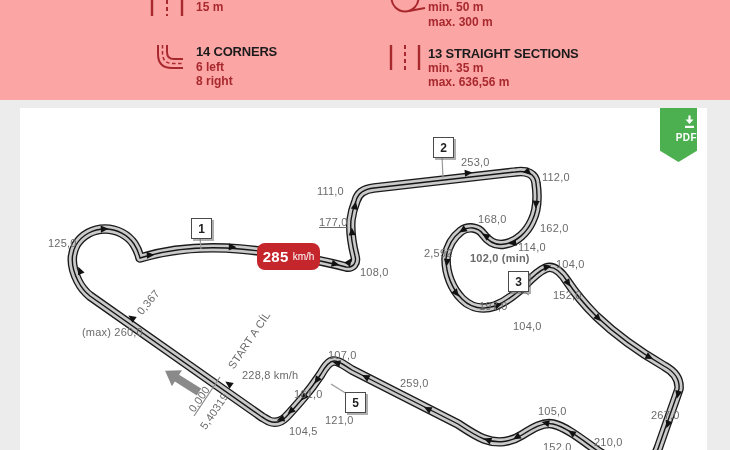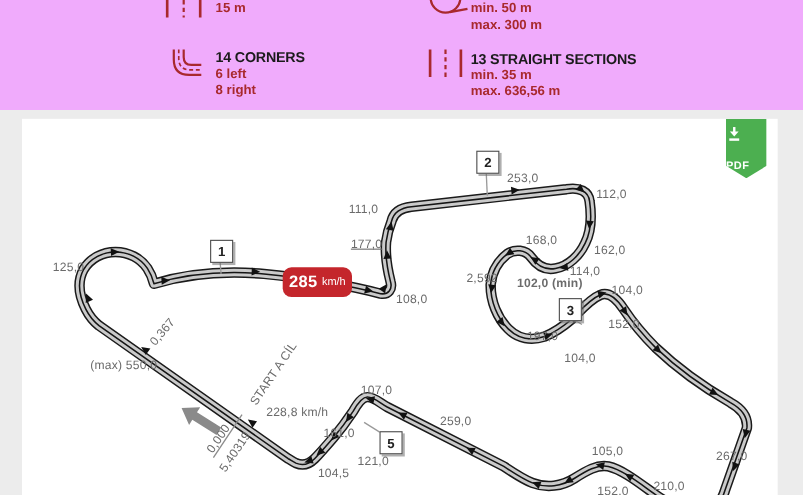--- a/index.html
+++ b/index.html
@@ -1,21 +1,21 @@
 <!DOCTYPE html>
 <html style="--accent: #a8292d; --label-color: #6b6b6b;"><head>
 <meta charset="utf-8">
 <style>
   html,body{margin:0;padding:0}
   body{width:730px;height:450px;overflow:hidden;position:relative;background:#fff;
        font-family:"Liberation Sans",sans-serif;}
   :root{--accent:#a8292d;--label-color:#6b6b6b;}
 
   
-  .header{position:absolute;left:0;top:0;width:730px;height:100px;background:#f0abfc;z-index:1;}
+  .header{position:absolute;left:0;top:0;width:730px;height:100px;background:#fca5a5;z-index:1;}
   .stat-value{position:absolute;font-size:12px;font-weight:bold;color:var(--accent);line-height:14px;white-space:nowrap;}
   .stat-title{position:absolute;font-size:13px;font-weight:bold;color:#1b1b1b;letter-spacing:-0.2px;white-space:nowrap;}
   .hicon{position:absolute;color:var(--accent);}
 
   
   .map-section{position:absolute;left:0;top:100px;width:730px;height:350px;background:#ececec;}
   .map-card{position:absolute;left:20px;top:8px;width:687px;height:342px;background:#ffffff;}
   svg.track{position:absolute;left:0;top:0;width:730px;height:450px;pointer-events:none;z-index:2;}
   #annotations{position:absolute;left:0;top:0;width:730px;height:450px;z-index:3;pointer-events:none;}
 
@@ -24,21 +24,21 @@
   .marker{position:absolute;width:19px;height:19px;background:#fff;border:1.6px solid #4a4a4a;
           box-shadow:2px 2px 0 rgba(110,110,110,0.55);font-size:12px;font-weight:bold;color:#222;
           display:flex;align-items:center;justify-content:center;line-height:1;}
   .speed-badge{position:absolute;left:257px;top:243px;width:63px;height:27px;border-radius:8px;
                background:#c4262c;color:#ffffff;display:flex;align-items:center;justify-content:center;gap:4px;}
   .speed-badge .val{font-size:15px;font-weight:bold;letter-spacing:0.3px;}
   .speed-badge .unit{font-size:10px;}
 
   .pdf-ribbon{position:absolute;left:660px;top:108px;width:37px;height:54px;z-index:4;cursor:pointer;
               background:#4caf50;clip-path:polygon(0 0,100% 0,100% 79%,50% 100%,0 79%);
-              display:flex;flex-direction:column;align-items:flex-start;padding-top:7px;box-sizing:border-box;gap:17px;}
+              display:flex;flex-direction:column;align-items:flex-end;padding-top:7px;box-sizing:border-box;gap:3px;}
   .pdf-ribbon span{color:#fff;font-size:10px;font-weight:bold;letter-spacing:0.4px;}
 </style>
 </head>
 <body>
 
 <div class="header">
 
   <svg class="hicon" style="left:150px;top:0" width="34" height="17" viewBox="0 0 34 17">
     <line x1="2" y1="0" x2="2" y2="16" stroke="currentColor" stroke-width="2.4"></line>
     <line x1="17" y1="0" x2="17" y2="16" stroke="currentColor" stroke-width="2" stroke-dasharray="4 3"></line>
@@ -175,21 +175,21 @@
     <span class="map-label" style="left: 478px; top: 213px;">168,0</span>
     <span class="map-label" style="left: 540px; top: 222px;">162,0</span>
     <span class="map-label" style="left: 518px; top: 241px;">114,0</span>
     <span class="map-label" style="left: 470px; top: 252px; font-weight: bold;">102,0 (min)</span>
     <span class="map-label" style="left: 424px; top: 247px;">2,592</span>
     <span class="map-label" style="left: 556px; top: 258px;">104,0</span>
     <span class="map-label" style="left: 553px; top: 289px;">152,0</span>
     <span class="map-label" style="left: 463px; top: 300px; margin-left: 16px;">197,0</span>
     <span class="map-label" style="left: 513px; top: 320px;">104,0</span>
     <span class="map-label" style="left: 360px; top: 266px;">108,0</span>
-    <span class="map-label" style="left: 82px; top: 326px;">(max) 550,0</span>
+    <span class="map-label" style="left: 82px; top: 326px;">(max) 260,0</span>
     <span class="map-label" style="left: 242px; top: 369px;">228,8 km/h</span>
     <span class="map-label" style="left: 328px; top: 349px;">107,0</span>
     <span class="map-label" style="left: 400px; top: 377px;">259,0</span>
     <span class="map-label" style="left: 294px; top: 388px;">161,0</span>
     <span class="map-label" style="left: 325px; top: 414px;">121,0</span>
     <span class="map-label" style="left: 289px; top: 425px;">104,5</span>
     <span class="map-label" style="left: 538px; top: 405px;">105,0</span>
     <span class="map-label" style="left: 543px; top: 441px;">152,0</span>
     <span class="map-label" style="left: 594px; top: 436px;">210,0</span>
     <span class="map-label" style="left: 651px; top: 409px;">267,0</span>

